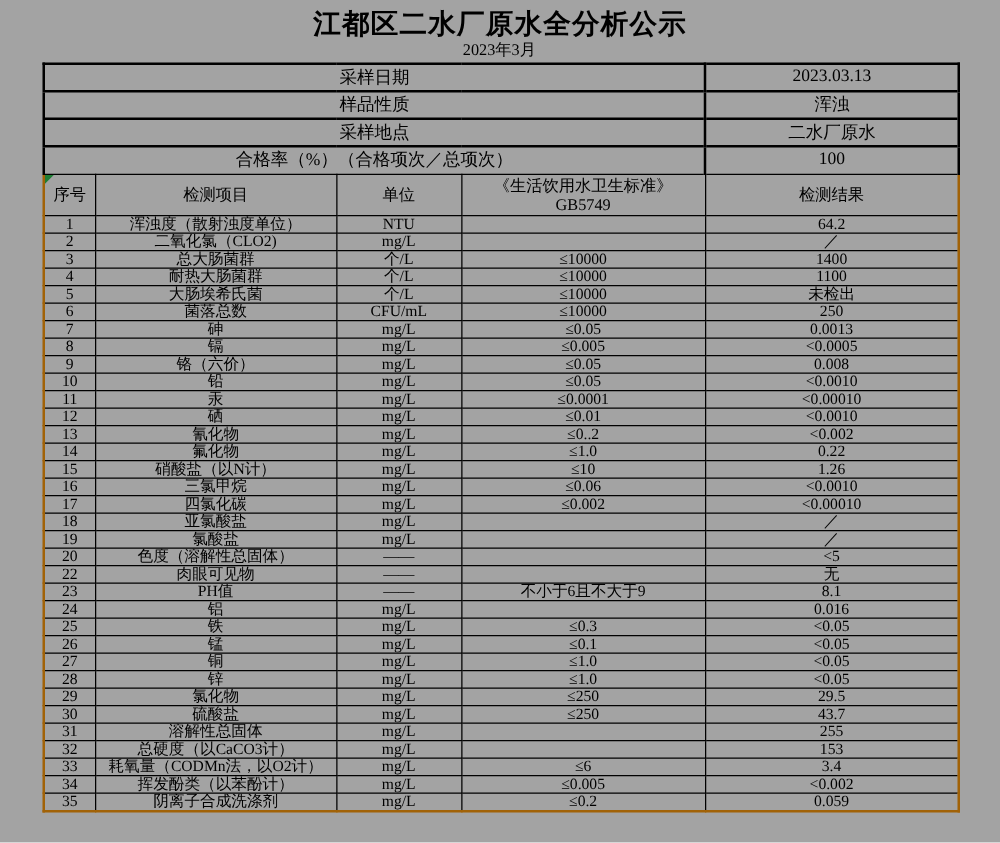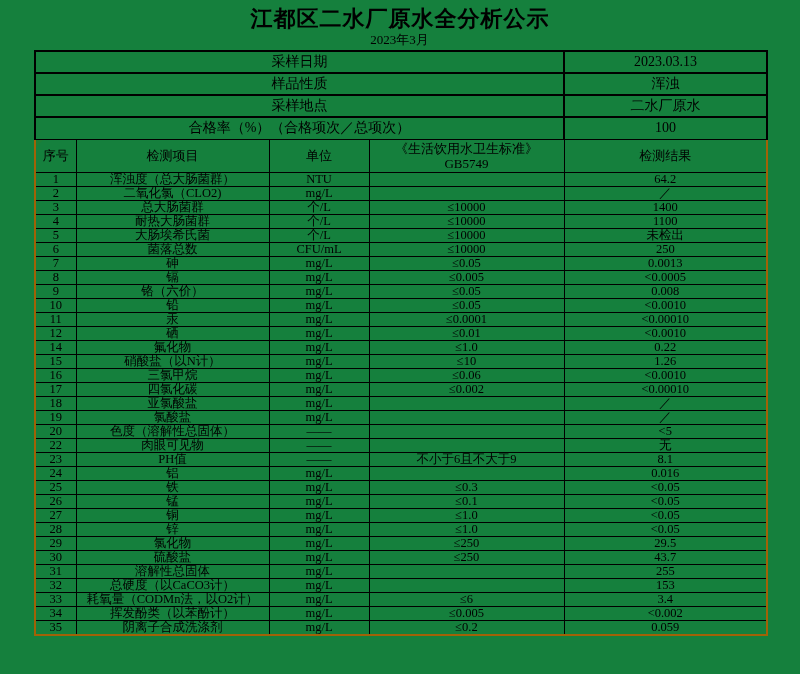--- a/index.html
+++ b/index.html
@@ -6,21 +6,21 @@
   html, body {
     margin: 0; padding: 0;
     background: #ffffff;
     font-family: "Liberation Serif", "DejaVu Serif", serif;
     color: #000000;
   }
   .page {
     position: relative;
     width: 800px;
     height: 674px;
-    background: #15803d;
+    background: #a3a3a3;
     overflow: hidden;
   }
   .doc-title {
     margin: 0;
     padding-top: 6px;
     text-align: center;
     font-size: 22px;
     font-weight: bold;
     letter-spacing: 1px;
     line-height: 26px;
@@ -114,21 +114,21 @@
         <td>单位</td>
         <td>
           <div>《生活饮用水卫生标准》</div>
           <div>GB5749</div>
         </td>
         <td>检测结果</td>
       </tr>
 
     <tr class="data-row">
       <td>1</td>
-      <td class="item-cell">浑浊度（总大肠菌群）</td>
+      <td class="item-cell">浑浊度（散射浊度单位）</td>
       <td>NTU</td>
       <td></td>
       <td>64.2</td>
     </tr>
 
     <tr class="data-row">
       <td>2</td>
       <td class="item-cell">二氧化氯（CLO2)</td>
       <td>mg/L</td>
       <td></td>
@@ -208,20 +208,27 @@
     </tr>
 
     <tr class="data-row">
       <td>12</td>
       <td class="item-cell">硒</td>
       <td>mg/L</td>
       <td>≤0.01</td>
       <td>&lt;0.0010</td>
     </tr>
 
+    <tr class="data-row">
+      <td>13</td>
+      <td class="item-cell">氰化物</td>
+      <td>mg/L</td>
+      <td>≤0..2</td>
+      <td>&lt;0.002</td>
+    </tr>
 
     <tr class="data-row">
       <td>14</td>
       <td class="item-cell">氟化物</td>
       <td>mg/L</td>
       <td>≤1.0</td>
       <td>0.22</td>
     </tr>
 
     <tr class="data-row">

